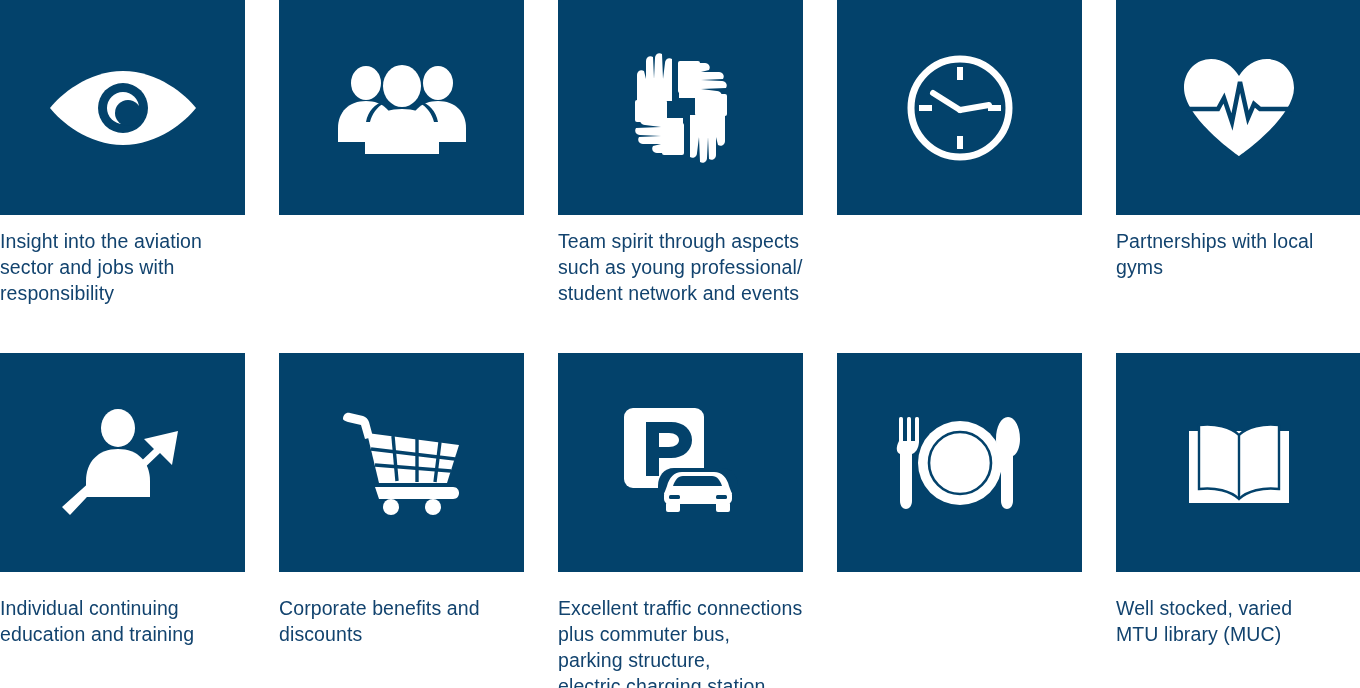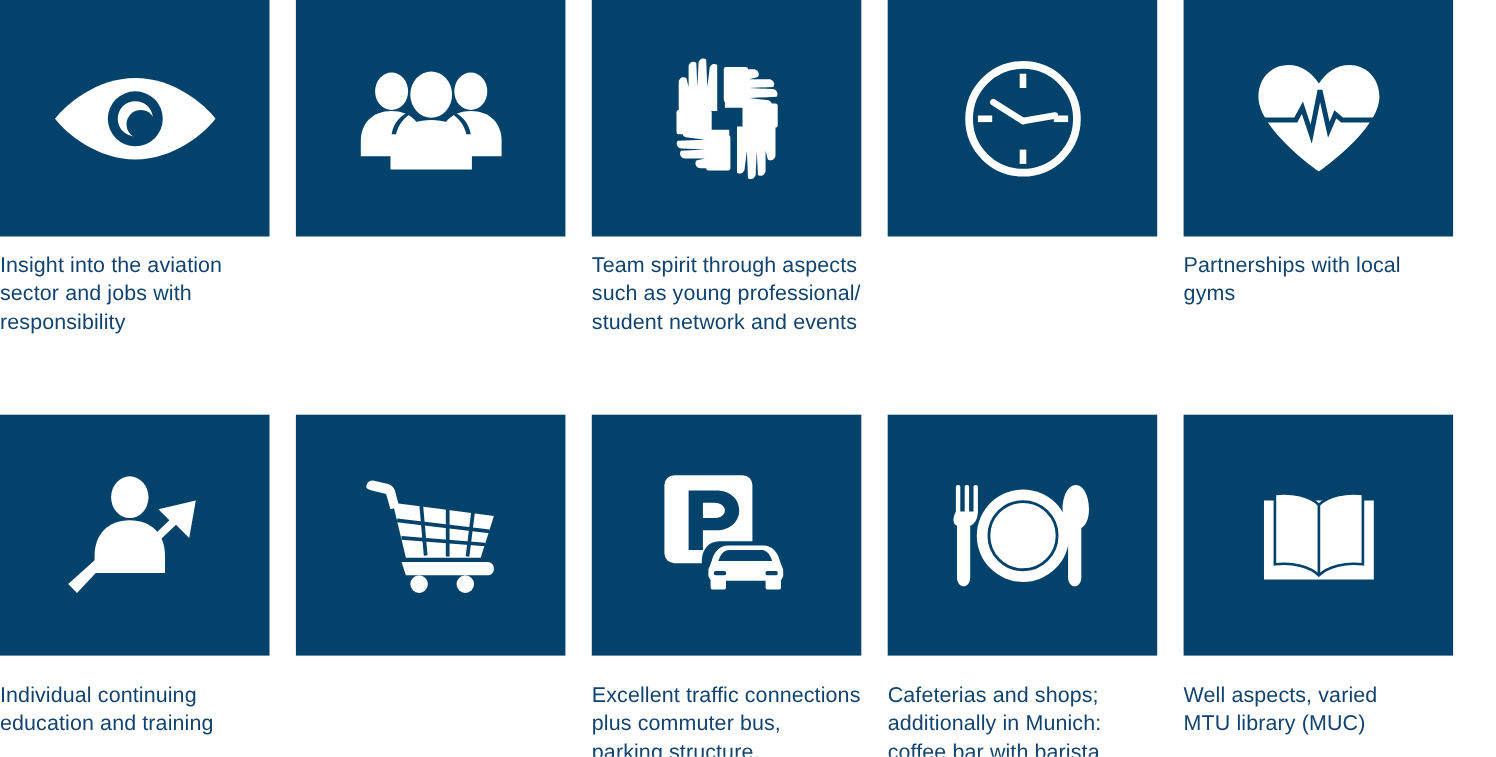--- a/index.html
+++ b/index.html
@@ -16,21 +16,20 @@
   }
   .grid {
     position: relative;
     width: 1098px;
     height: 688px;
     display: grid;
     grid-template-columns: repeat(5, 245px);
     grid-template-rows: 353px 335px;
     column-gap: 34px;
     row-gap: 0px;
-    gap: 24px;
   }
   .cell {
     position: relative;
     display: flex;
     flex-direction: column;
     align-items: stretch;
   }
   .tile {
     width: 245px;
     height: 215px;
@@ -181,20 +180,22 @@
 
         <g stroke="#03426b" stroke-width="3.4" fill="none">
           <path d="M30 38 L114 48"></path>
           <path d="M34 54 L110 60"></path>
           <path d="M52 25 L56 70"></path>
           <path d="M76 28 L76 71"></path>
           <path d="M99 31 L94 71"></path>
         </g>
       </svg>
     </div>
+    <div class="caption">Corporate benefits and
+discounts</div>
   </div>
 
   <div class="cell row2">
     <div class="tile">
       <svg width="118" height="114" viewBox="0 0 118 114">
         <rect x="2" y="2" width="80" height="80" rx="9" fill="#ffffff"></rect>
         <path fill="#03426b" d="M24 16 L24 70 L37 70 L37 52 L49 52 C62 52 70 44 70 34 C70 24 62 16 49 16 Z M37 27 L47 27 C53 27 57 30 57 34 C57 38 53 41 47 41 L37 41 Z"></path>
 
         <g>
           <path fill="#03426b" d="M52 62 C42 62 36 70 36 80 L36 102 L116 102 L116 80 C116 70 110 62 100 62 Z"></path>
@@ -224,31 +225,28 @@
           <rect x="19" y="2" width="4" height="26" rx="1.6"></rect>
           <path d="M3 26 L23 26 C23 34 19 38 16 39 L16 86 C16 91 13 94 10 94 C7 94 4 91 4 86 L4 39 C1 38 -1 34 3 26 Z"></path>
 
           <circle cx="64" cy="48" r="42"></circle>
 
           <path d="M112 2 C119 2 124 12 124 24 C124 34 120 40 117 41 L117 86 C117 91 114 94 111 94 C108 94 105 91 105 86 L105 41 C102 40 100 34 100 24 C100 12 105 2 112 2 Z"></path>
         </g>
         <circle cx="64" cy="48" r="31" fill="none" stroke="#03426b" stroke-width="2.6"></circle>
       </svg>
     </div>
-    <div class="caption">Cafeterias and shops;
-additionally in Munich:
-coffee bar with barista</div>
   </div>
 
   <div class="cell row2">
     <div class="tile">
       <svg width="100" height="80" viewBox="0 0 100 80">
         <rect x="0" y="8" width="100" height="72" fill="#ffffff"></rect>
         <path fill="#ffffff" d="M50 12 C42 4 26 0 10 2 L10 66 C26 64 42 68 50 76 C58 68 74 64 90 66 L90 2 C74 0 58 4 50 12 Z"></path>
         <path fill="none" stroke="#03426b" stroke-width="2.4" d="M50 12 C42 4 26 0 10 2 L10 66 C26 64 42 68 50 76 C58 68 74 64 90 66 L90 2 C74 0 58 4 50 12 Z"></path>
         <path fill="none" stroke="#03426b" stroke-width="2.4" d="M50 12 L50 76"></path>
       </svg>
     </div>
-    <div class="caption">Well aspects, varied
+    <div class="caption">Well stocked, varied
 MTU library (MUC)</div>
   </div>
 
 </div>
 
 </body></html>

